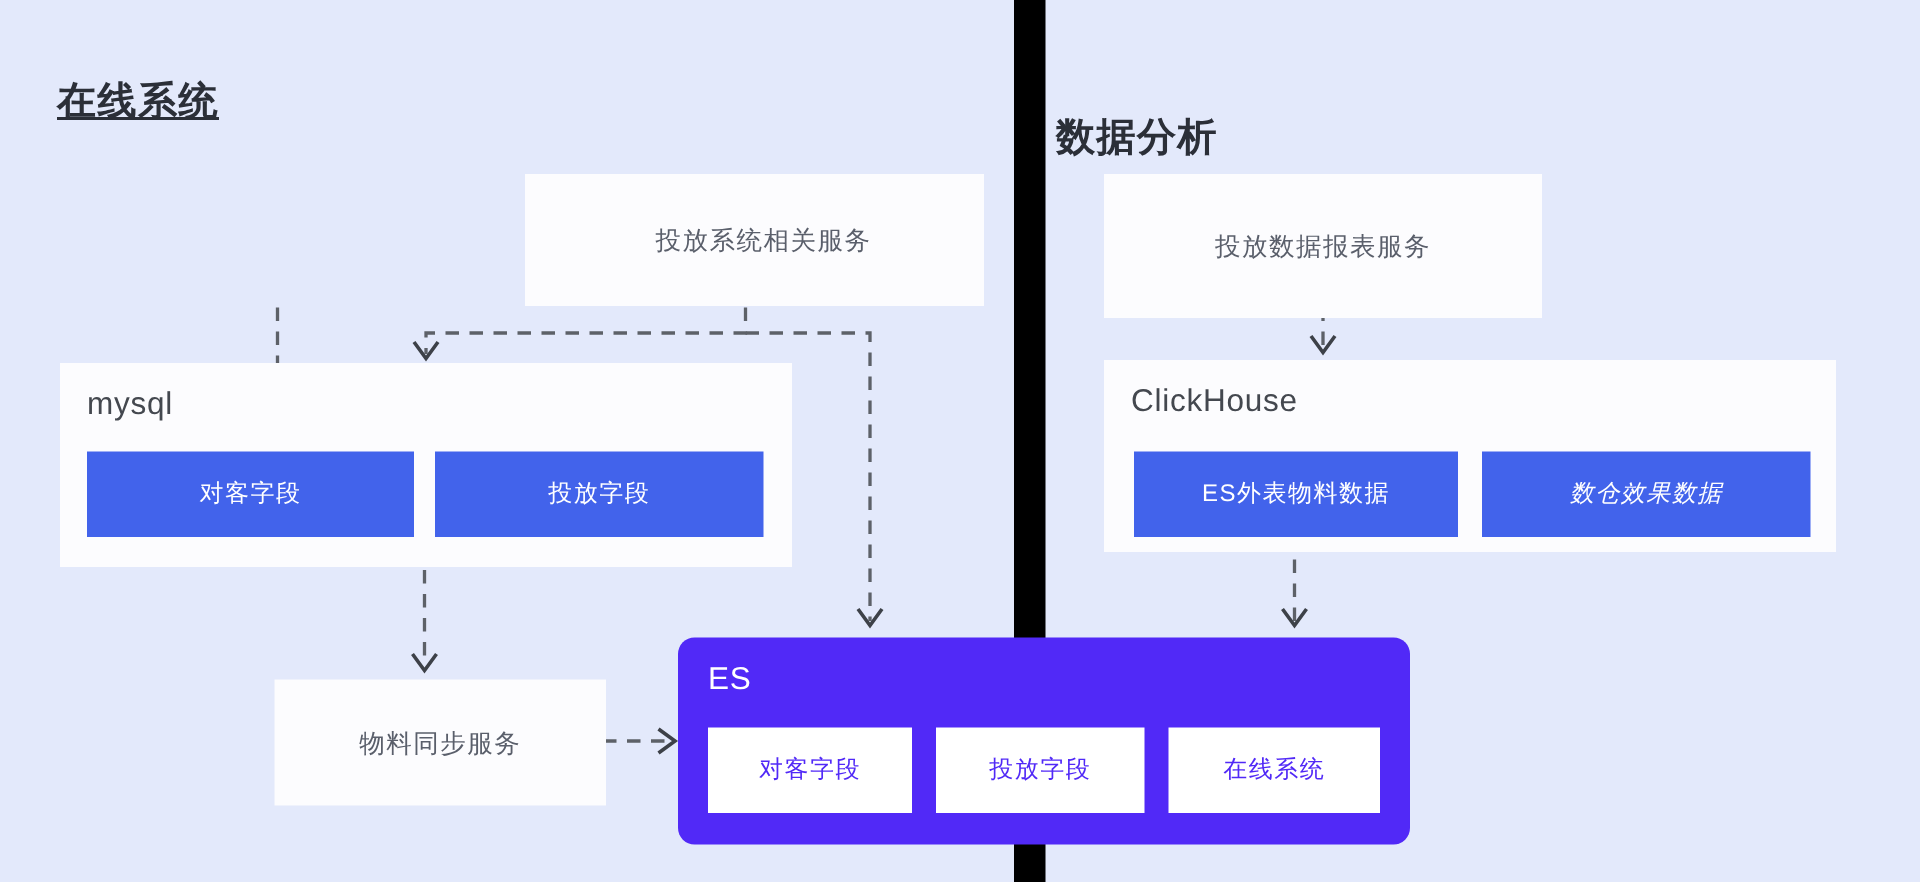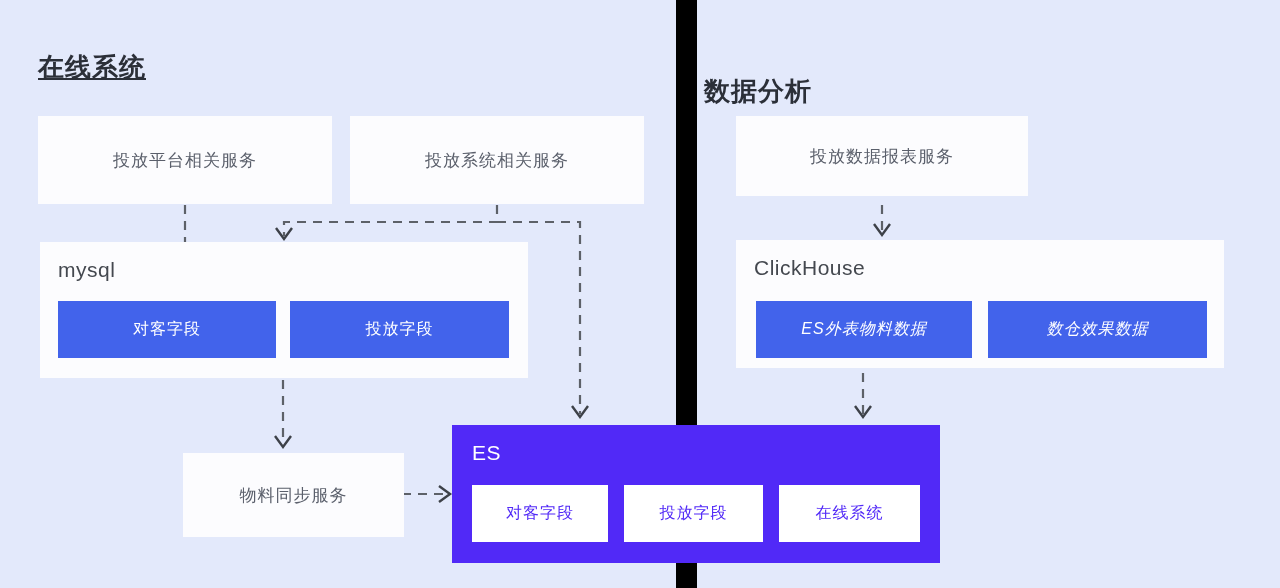--- a/index.html
+++ b/index.html
@@ -76,20 +76,21 @@
     font-size: 16px;
     letter-spacing: 1px;
     white-space: nowrap;
   }
 
   
   .es-box {
     position: absolute;
     background: #5129f7;
     z-index: 5;
+    border-radius: 11px;
   }
   .es-box .container-label {
     position: absolute;
     left: 20px;
     top: 16px;
     font-size: 21px;
     color: #ffffff;
     letter-spacing: 0.5px;
   }
   .chip-white {
@@ -153,39 +154,38 @@
     <polyline class="head" points="874,224 882,235 890,224"></polyline>
 
     <path d="M863,357 L863,414"></path>
     <polyline class="head" points="855,406 863,417 871,406"></polyline>
   </svg>
 
   <div class="divider"></div>
 
   <div class="section-title" style="left:38px; top:50px;text-decoration:underline;">在线系统</div>
 
-  <div class="svc-box" style="left:38px; top:116px; width:294px; height:88px;">投放平台相关服务</div>
 
-  <div class="svc-box" style="left:350px; top:116px; width:294px; height:88px;">投放系统相关服务</div>
+  <div class="svc-box" style="left:350px; top:116px; width:294px; height:88px;padding-left:12px;">投放系统相关服务</div>
 
   <div class="container-box" style="left:40px; top:242px; width:488px; height:136px;">
     <div class="container-label">mysql</div>
     <div class="chip-blue" style="left:18px; top:59px; width:218px; height:57px;">对客字段</div>
     <div class="chip-blue" style="left:250px; top:59px; width:219px; height:57px;">投放字段</div>
   </div>
 
   <div class="svc-box" style="left:183px; top:453px; width:221px; height:84px;">物料同步服务</div>
 
   <div class="section-title" style="left:704px; top:50px;margin-top:24px;">数据分析</div>
 
-  <div class="svc-box" style="left:736px; top:116px; width:292px; height:80px;">投放数据报表服务</div>
+  <div class="svc-box" style="left:736px; top:116px; width:292px; height:96px;">投放数据报表服务</div>
 
   <div class="container-box" style="left:736px; top:240px; width:488px; height:128px;">
     <div class="container-label">ClickHouse</div>
-    <div class="chip-blue" style="left:20px; top:61px; width:216px; height:57px;font-style:italic;">ES外表物料数据</div>
+    <div class="chip-blue" style="left:20px; top:61px; width:216px; height:57px;">ES外表物料数据</div>
     <div class="chip-blue" style="left:252px; top:61px; width:219px; height:57px;font-style:italic;">数仓效果数据</div>
   </div>
 
   <div class="es-box" style="left:452px; top:425px; width:488px; height:138px;">
     <div class="container-label">ES</div>
     <div class="chip-white" style="left:20px; top:60px; width:136px; height:57px;">对客字段</div>
     <div class="chip-white" style="left:172px; top:60px; width:139px; height:57px;">投放字段</div>
     <div class="chip-white" style="left:327px; top:60px; width:141px; height:57px;">在线系统</div>
   </div>
 

